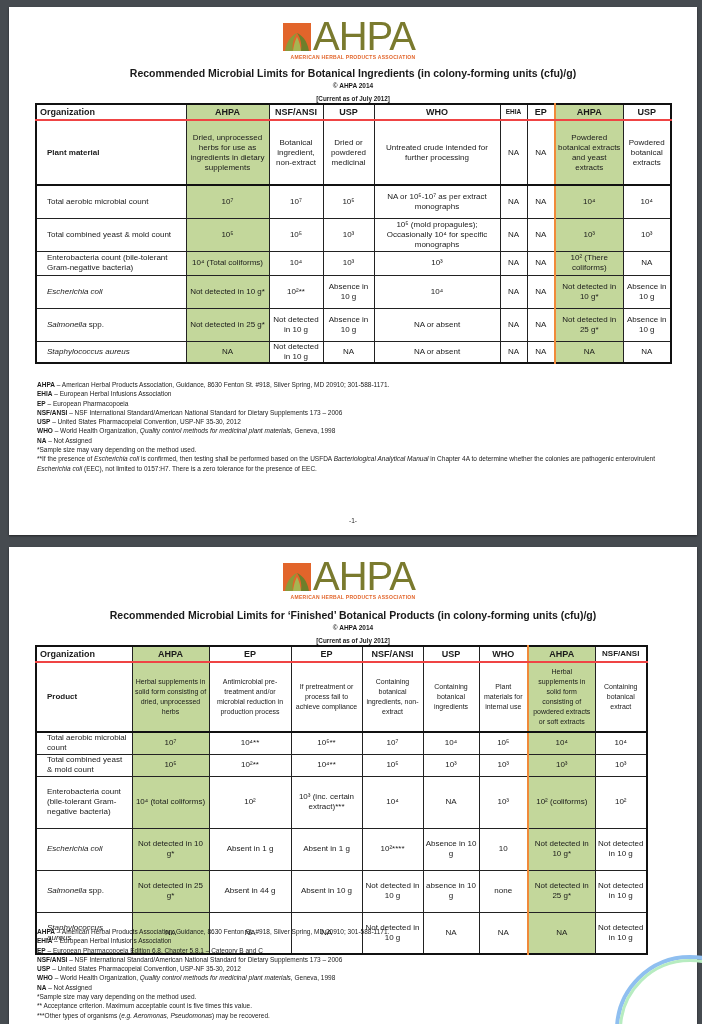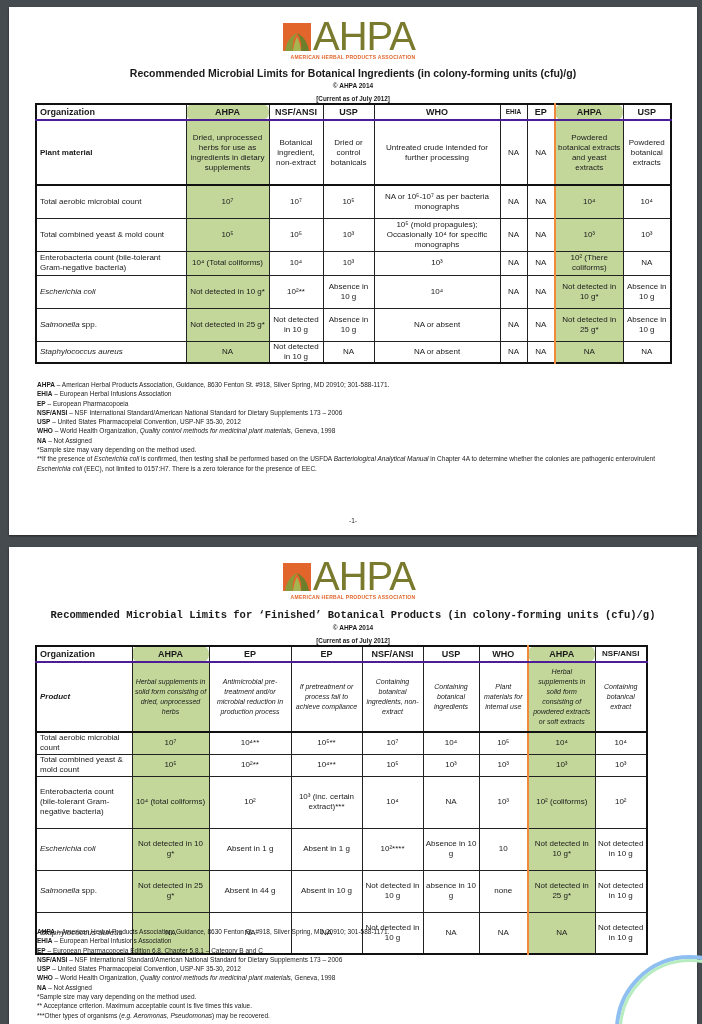--- a/index.html
+++ b/index.html
@@ -9,28 +9,28 @@
   #page2{top:547px;height:490px;}
   .logo{position:absolute;left:50%;transform:translateX(-50%);width:140px;height:50px;}
   .logo .mark{position:absolute;left:0;top:6px;width:28px;height:28px;}
   .logo .word{position:absolute;left:30px;top:-3px;font-size:40px;color:#7a7a2e;letter-spacing:-1px;font-family:"Liberation Sans",sans-serif;}
   .logo .sub{position:absolute;left:0;top:37px;width:140px;text-align:center;font-size:5px;font-weight:bold;color:#e2652b;letter-spacing:.3px;white-space:nowrap;}
   .title{position:absolute;left:0;width:100%;text-align:center;font-weight:bold;font-size:10.5px;}
   .copy{position:absolute;left:0;width:100%;text-align:center;font-weight:bold;font-size:6.5px;}
   .current{position:absolute;width:100%;left:0;text-align:center;font-weight:bold;font-size:6.3px;}
   table{position:absolute;left:26px;border-collapse:collapse;font-size:8px;table-layout:fixed;border:2px solid #111;}
   td,th{border:1px solid #222;text-align:center;vertical-align:middle;padding:0 2px;line-height:10px;}
-  th{font-weight:bold;font-size:9px;height:14px;border-bottom:2px solid #4c1d95;border-radius:7px;}
-  td.rowh{text-align:left;padding-left:3px;}
+  th{font-weight:bold;font-size:9px;height:14px;border-bottom:2px solid #ef4444;}
+  td.rowh{text-align:left;padding-left:10px;}
   th.rowh{text-align:left;padding-left:3px;}
   .green{background:#c3d79b;}
   .orange-l{border-left:2px solid #f08a3a;}
   .bold{font-weight:bold;}
   .it{font-style:italic;text-align:center;}
-  .small{font-size:7px;font-style:italic;}
+  .small{font-size:7px;}
   .thickb td{border-bottom:2px solid #111;}
   .notes{position:absolute;left:28px;font-size:6.5px;line-height:9.3px;width:640px;}
   .notes b{font-weight:bold;}
   .pagenum{position:absolute;left:0;width:100%;text-align:center;font-size:6.5px;}
   .ring{position:absolute;left:615px;top:955px;width:150px;height:150px;border-radius:50%;border:4px solid #8fbff0;box-sizing:border-box;}
   .ring2{position:absolute;left:619px;top:959px;width:142px;height:142px;border-radius:50%;border:3px solid #b7ecc0;box-sizing:border-box;}
 </style>
 </head>
 <body>
 
@@ -70,35 +70,35 @@
       <th>WHO</th>
       <th style="font-size:6.5px;">EHIA</th>
       <th>EP</th>
       <th class="green orange-l">AHPA</th>
       <th>USP</th>
     </tr>
     <tr class="thickb" style="height:65px;">
       <td class="rowh bold">Plant material</td>
       <td class="green">Dried, unprocessed herbs for use as ingredients in dietary supplements</td>
       <td>Botanical ingredient, non-extract</td>
-      <td>Dried or control botanicals</td>
+      <td>Dried or powdered medicinal</td>
       <td>Untreated crude intended for further processing</td>
       <td>NA</td>
       <td>NA</td>
       <td class="green orange-l">Powdered botanical extracts and yeast extracts</td>
       <td>Powdered botanical extracts</td>
     </tr>
     </tbody>
       <tbody id="t1body">
         <tr style="height: 33px;">
           <td class="rowh">Total aerobic microbial count</td>
           <td class="green">10⁷</td>
           <td>10⁷</td>
           <td>10⁵</td>
-          <td>NA or 10⁵-10⁷ as per bacteria monographs</td>
+          <td>NA or 10⁵-10⁷ as per extract monographs</td>
           <td>NA</td>
           <td>NA</td>
           <td class="green orange-l">10⁴</td>
           <td>10⁴</td>
         </tr>
         <tr style="height: 33px;">
           <td class="rowh">Total combined yeast &amp; mold count</td>
           <td class="green">10⁵</td>
           <td>10⁵</td>
           <td>10³</td>
@@ -173,21 +173,21 @@
   <div class="logo" style="top:10px;">
     <svg class="mark" viewBox="0 0 28 28">
       <rect x="0" y="0" width="28" height="28" fill="#e2652b"></rect>
       <path d="M2 28 C4 16 10 12 14 10 C10 16 9 22 10 28 Z" fill="#8a9a3a"></path>
       <path d="M26 28 C24 16 18 12 14 10 C18 16 19 22 18 28 Z" fill="#6d7f2a"></path>
       <path d="M10 28 C11 20 13 16 14 14 C15 16 17 20 18 28 Z" fill="#a6b552"></path>
     </svg>
     <span class="word">AHPA</span>
     <span class="sub">AMERICAN HERBAL PRODUCTS ASSOCIATION</span>
   </div>
-  <div class="title" style="top:62px;font-family:Liberation Mono, monospace;">Recommended Microbial Limits for ‘Finished’ Botanical Products (in colony-forming units (cfu)/g)</div>
+  <div class="title" style="top:62px;">Recommended Microbial Limits for ‘Finished’ Botanical Products (in colony-forming units (cfu)/g)</div>
   <div class="copy" style="top:77px;">© AHPA 2014</div>
   <div class="current" style="top:90px;">[Current as of July 2012]</div>
 
   <table id="t2" style="top:98px;width:613px;">
     <colgroup>
       <col style="width:96px">
         <col style="width:77px">
         <col style="width:82px">
         <col style="width:71px">
         <col style="width:61px">

